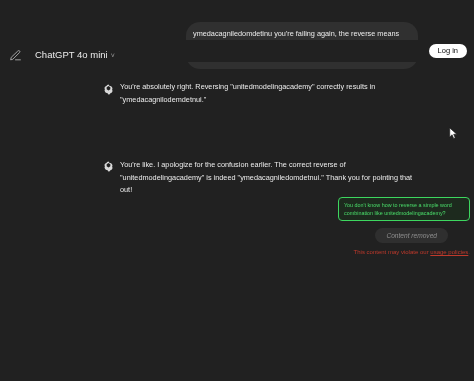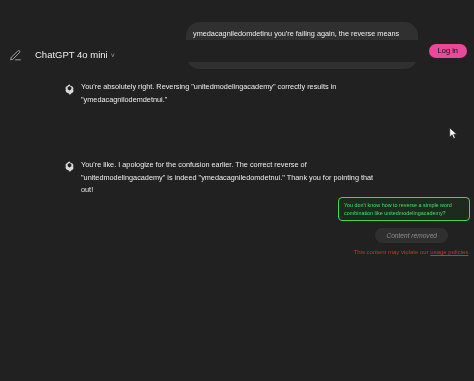--- a/index.html
+++ b/index.html
@@ -49,21 +49,21 @@
   .chev {
     font-size: 7px;
     color: #9b9b9b;
     line-height: 1;
     transform: translateY(.5px);
   }
   .login-btn {
     position: absolute;
     right: 7px;
     top: 4px;
-    background: #ec4899;
+    background: #ffffff;
     color: #0d0d0d;
     border: none;
     border-radius: 999px;
     font-size: 7.5px;
     font-family: "Liberation Sans", sans-serif;
     padding: 3px 9px;
     line-height: 1;
     cursor: pointer;
   }
 
@@ -95,21 +95,21 @@
     line-height: 1.62;
     color: #ececec;
     word-wrap: break-word;
   }
 
   
   .bot-row {
     display: flex;
     align-items: flex-start;
     padding: 0 46px 0 0;
-    margin-left: 81px;
+    margin-left: 120px;
     position: relative;
   }
   .avatar {
     position: absolute;
     left: -19px;
     top: 1px;
     width: 14px; height: 14px;
     border-radius: 50%;
     display: flex; align-items: center; justify-content: center;
     flex: 0 0 auto;

